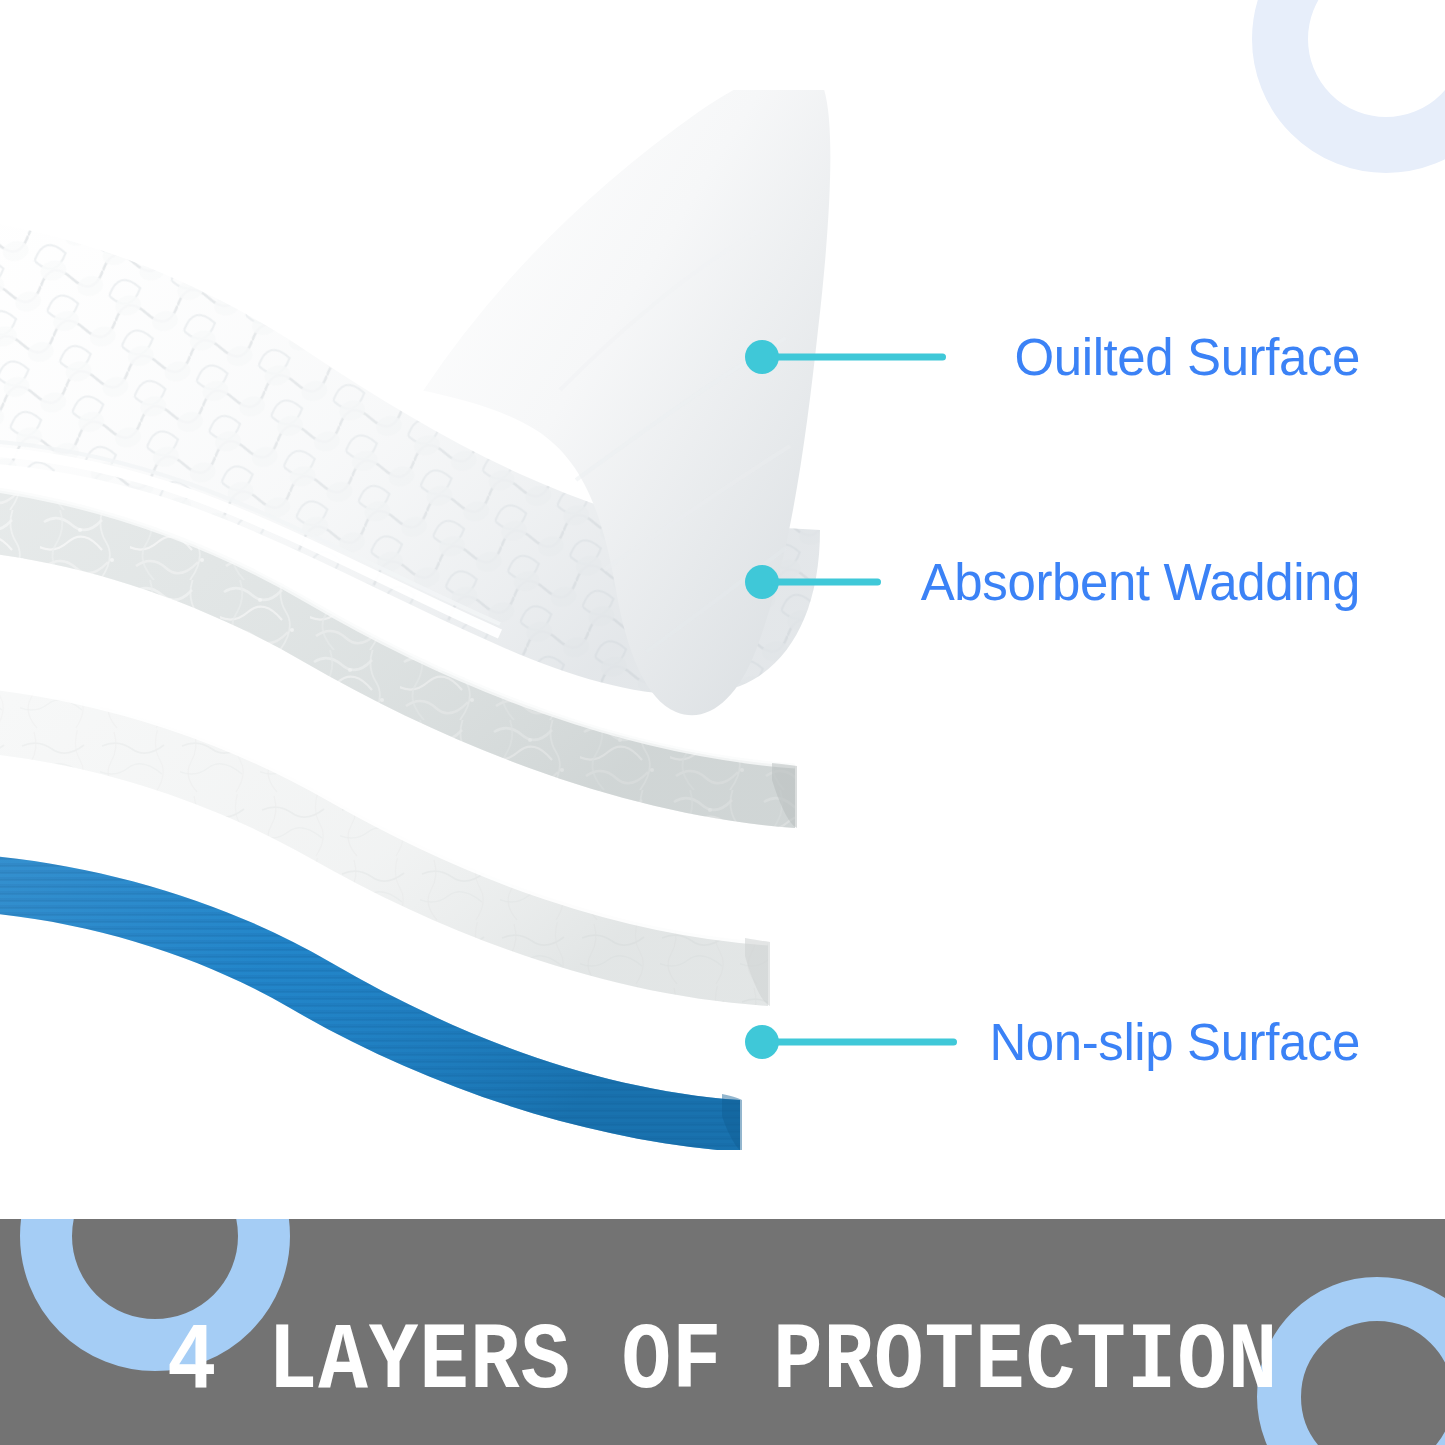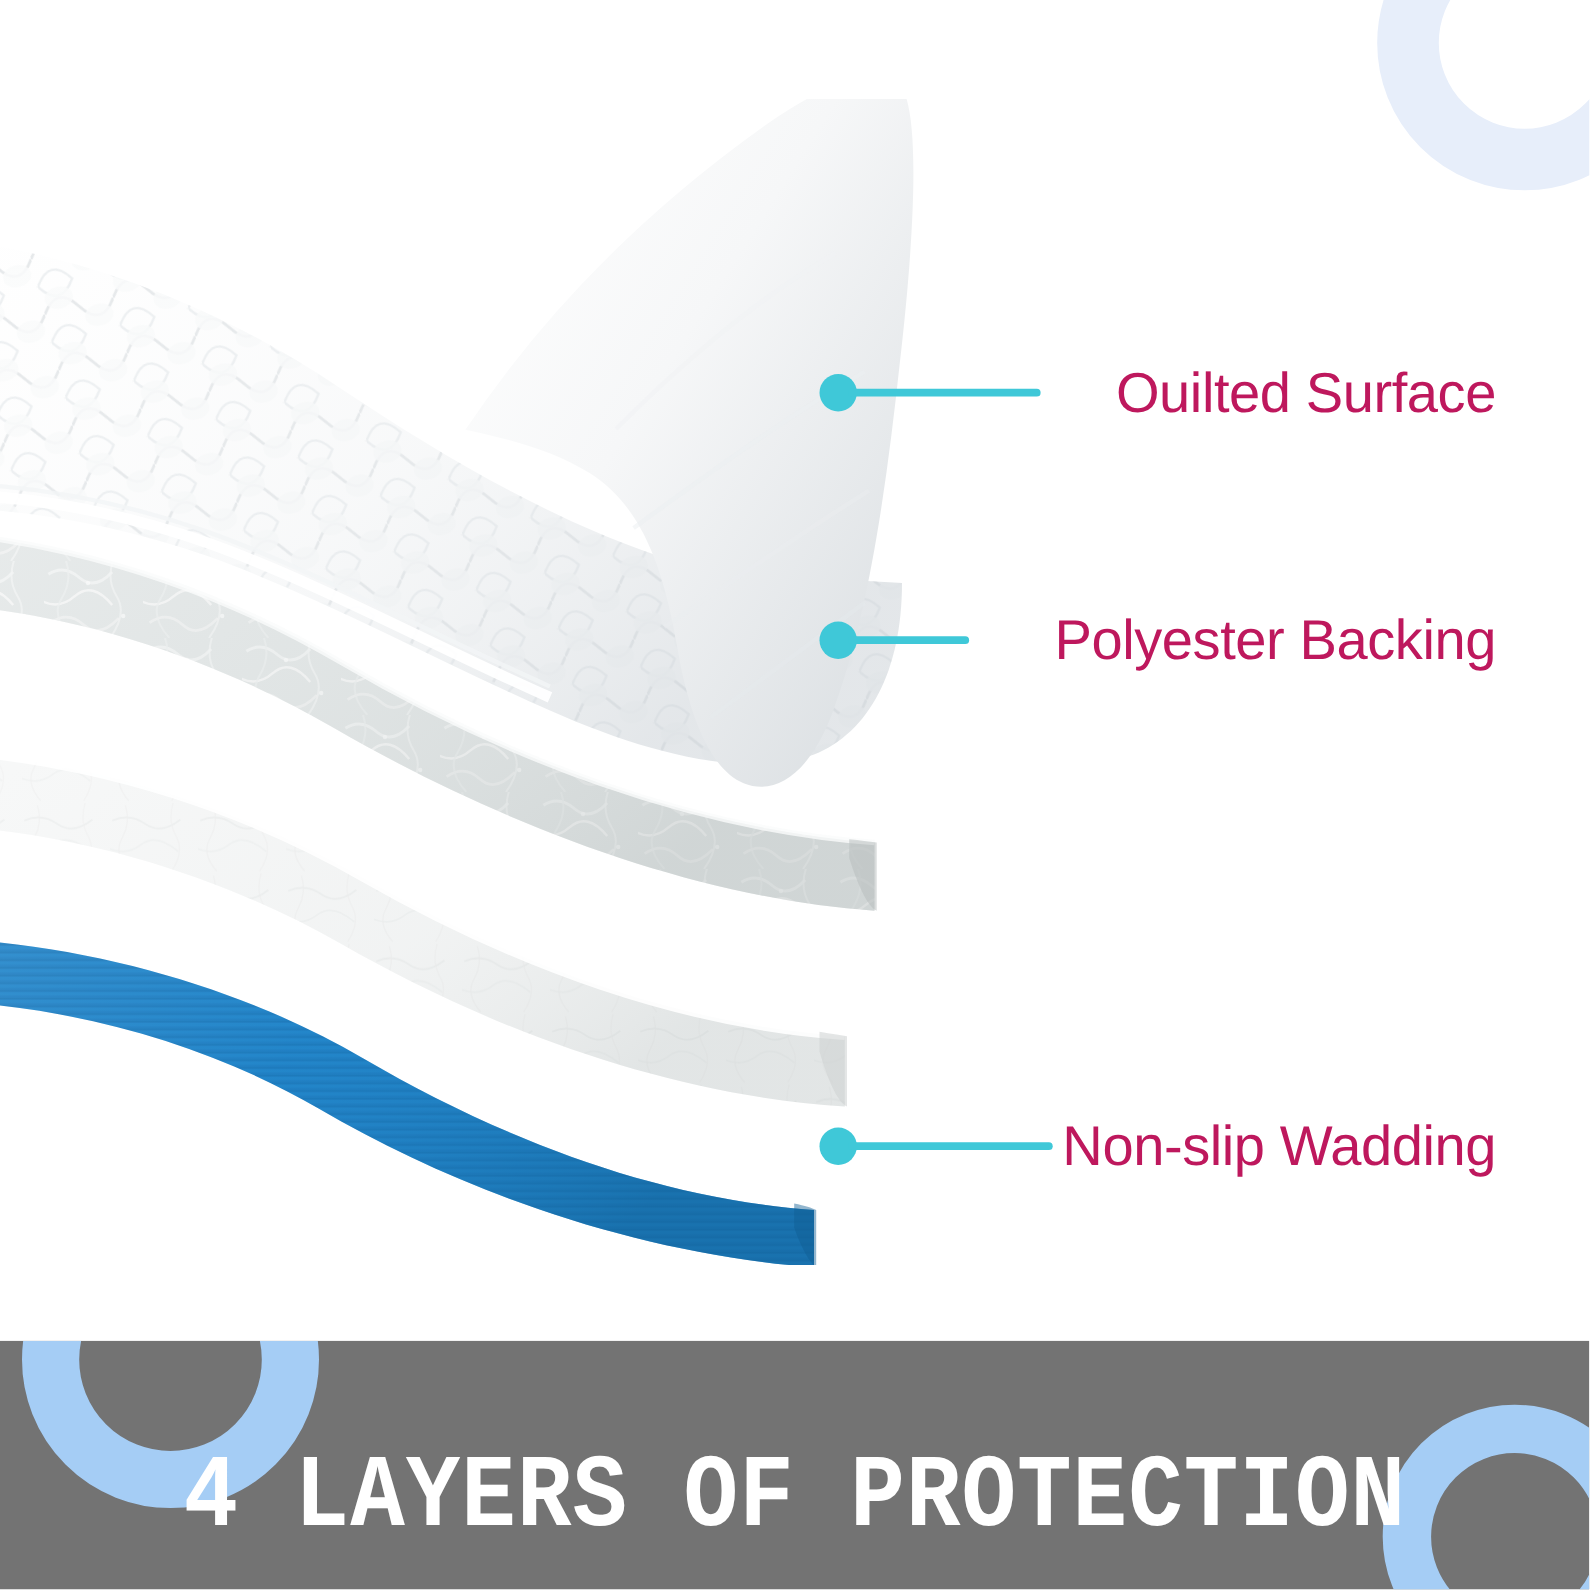--- a/index.html
+++ b/index.html
@@ -71,21 +71,21 @@
     height: 7px;
     background: #3fc8d8;
     border-radius: 4px;
   }
   .callout-label {
     position: absolute;
     right: 0;
     top: 50%;
     transform: translateY(-50%);
     white-space: nowrap;
-    color: #be185d;
+    color: #3b82f6;
     font-size: 51px;
     font-weight: 500;
     letter-spacing: -0.4px;
     line-height: 1;
   }
 
   
   .banner {
     position: absolute;
     left: 0;
@@ -309,28 +309,28 @@
 
     <div class="callout" style="left:745px; top:322px; width:615px;">
       <span class="callout-dot"></span>
       <span class="callout-line" style="width:175px;"></span>
       <span class="callout-label">Ouilted Surface</span>
     </div>
 
     <div class="callout" style="left:745px; top:547px; width:615px;">
       <span class="callout-dot"></span>
       <span class="callout-line" style="width:110px;"></span>
-      <span class="callout-label">Polyester Backing</span>
+      <span class="callout-label">Absorbent Wadding</span>
     </div>
 
 
     <div class="callout" style="left:745px; top:1007px; width:615px;">
       <span class="callout-dot"></span>
       <span class="callout-line" style="width:186px;"></span>
-      <span class="callout-label">Non-slip Wadding</span>
+      <span class="callout-label">Non-slip Surface</span>
     </div>
 
   </div>
 
   <div class="banner">
     <span class="banner-ring banner-ring-left"></span>
 
     <span class="banner-ring banner-ring-right"></span>
     <div class="banner-title">4 LAYERS OF PROTECTION</div>
   </div>

